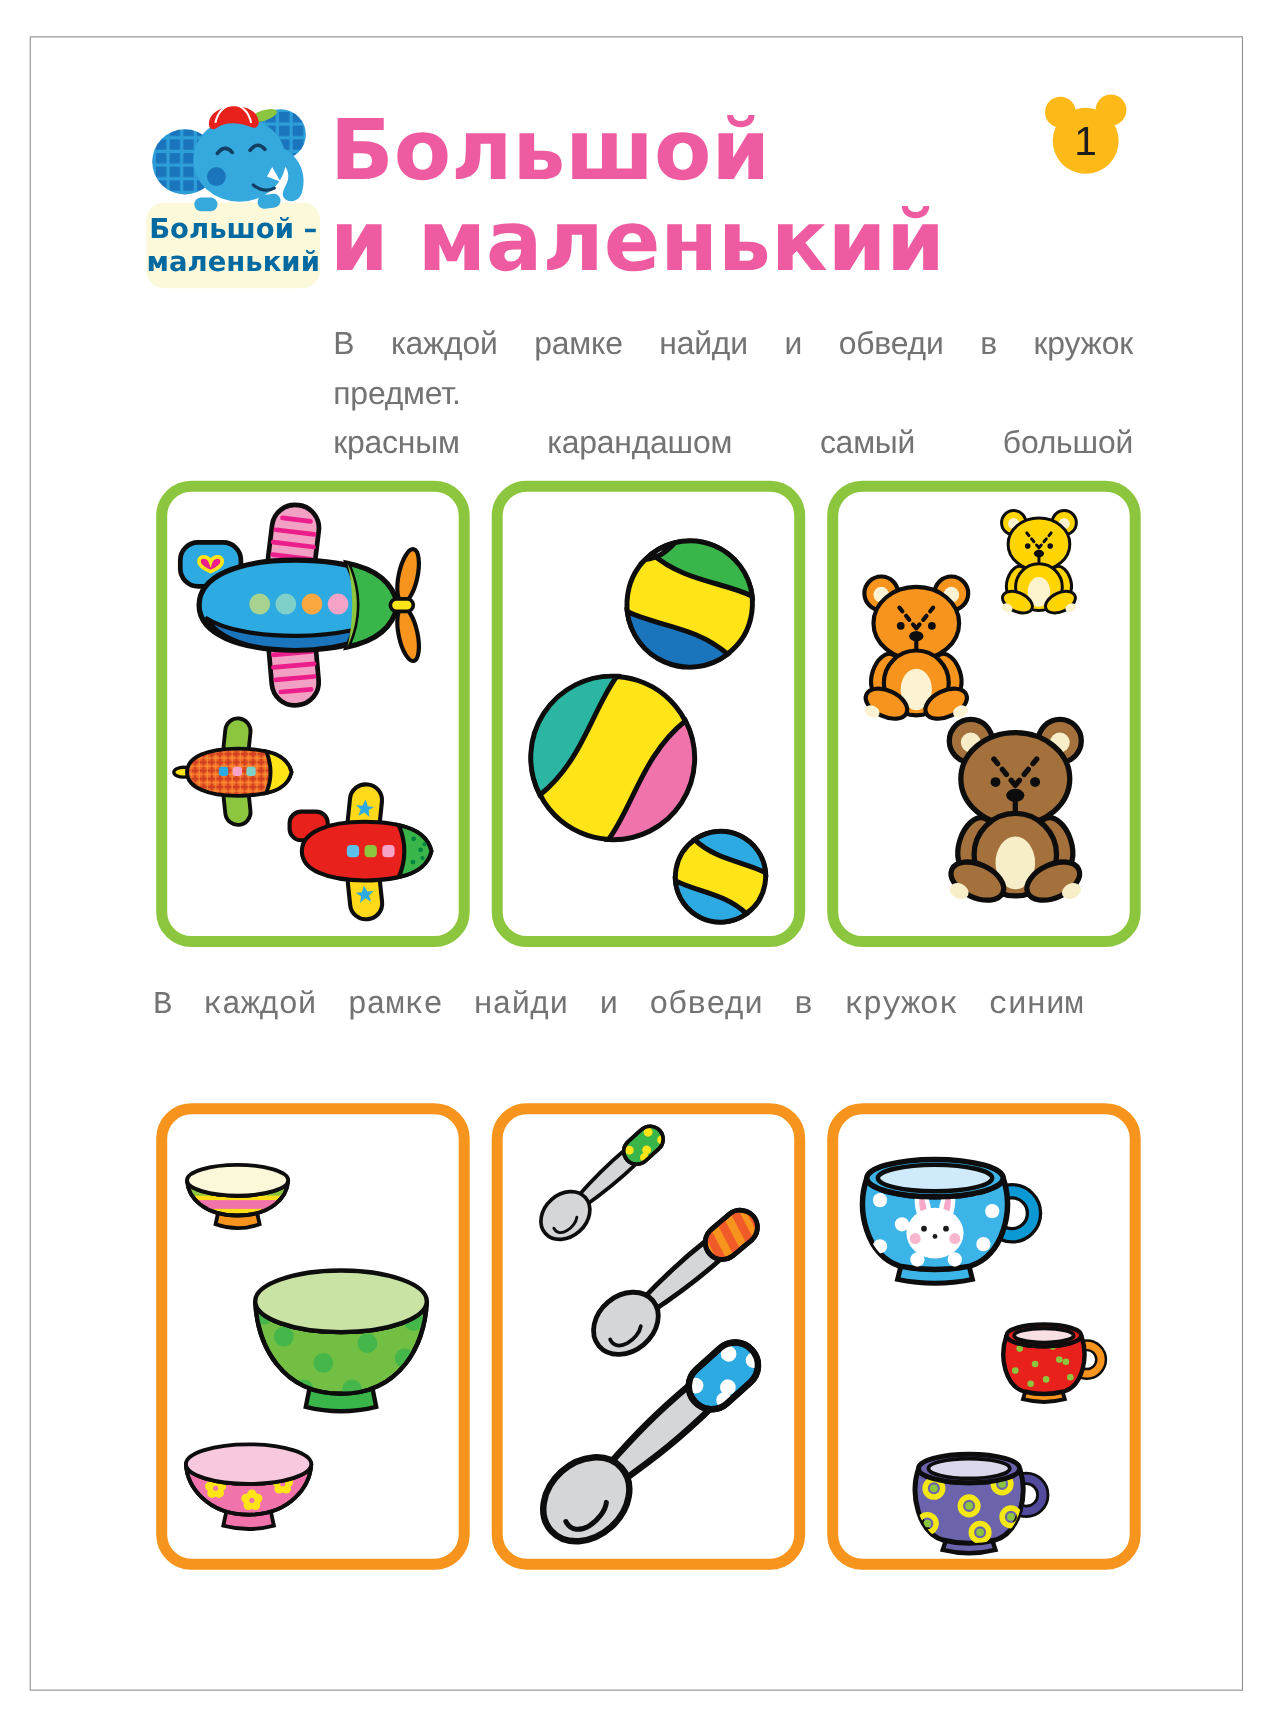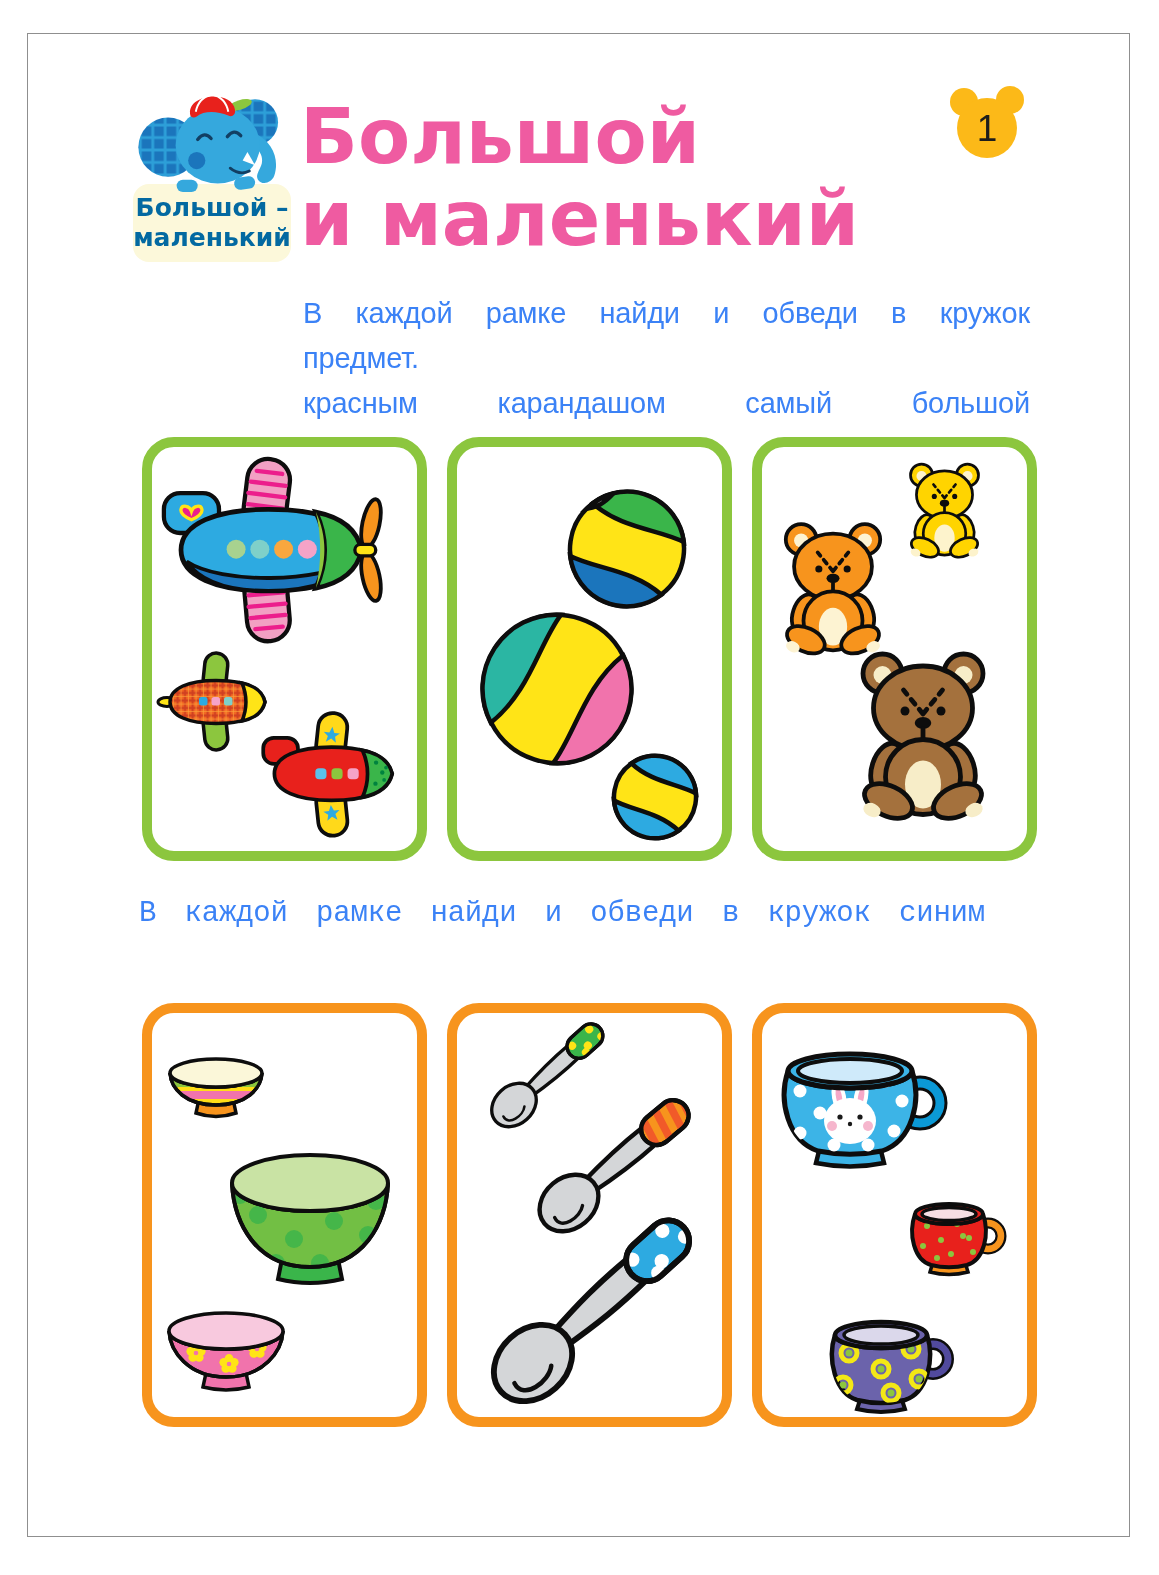--- a/index.html
+++ b/index.html
@@ -14,21 +14,21 @@
                   font-family:"DejaVu Sans", sans-serif; font-weight:bold; font-size:25px;
                   line-height:30px; color:#0369a1; }
   .mascot-art { position:absolute; left:136px; top:84px; width:154px; height:110px; }
   
   .title { position:absolute; left:300px; top:96px; font-family:"DejaVu Sans", sans-serif;
            font-weight:bold; color:#ef5ba1; font-size:76px; line-height:82px; letter-spacing:0; }
   
   .page-marker { position:absolute; left:944px; top:84px; width:94px; height:78px; }
   .page-marker text { font-family:"Liberation Sans", sans-serif; font-size:37px; fill:#1d1d1b; }
   
-  .instr { position:absolute; color:#3b82f6; font-size:29px; line-height:45px;
+  .instr { position:absolute; color:#737373; font-size:29px; line-height:45px;
            font-family:"Liberation Sans", sans-serif; letter-spacing:-0.2px; }
   .instr1 { left:303px; top:291px; width:727px; }
   .instr2 { left:139px; top:891px; width:846px;font-family:Liberation Mono, monospace; }
   .instr-line { text-align:justify; text-align-last:justify; }
   .instr-line.last { text-align-last:left; word-spacing:7px; }
   
   .frame { position:absolute; width:285px; height:424px; border-radius:32px; background:#fff; }
   .frame.green  { border:10px solid #8cc63e; }
   .frame.orange { border:10px solid #f7941d; }
   .frame svg { display:block; width:100%; height:100%; }

